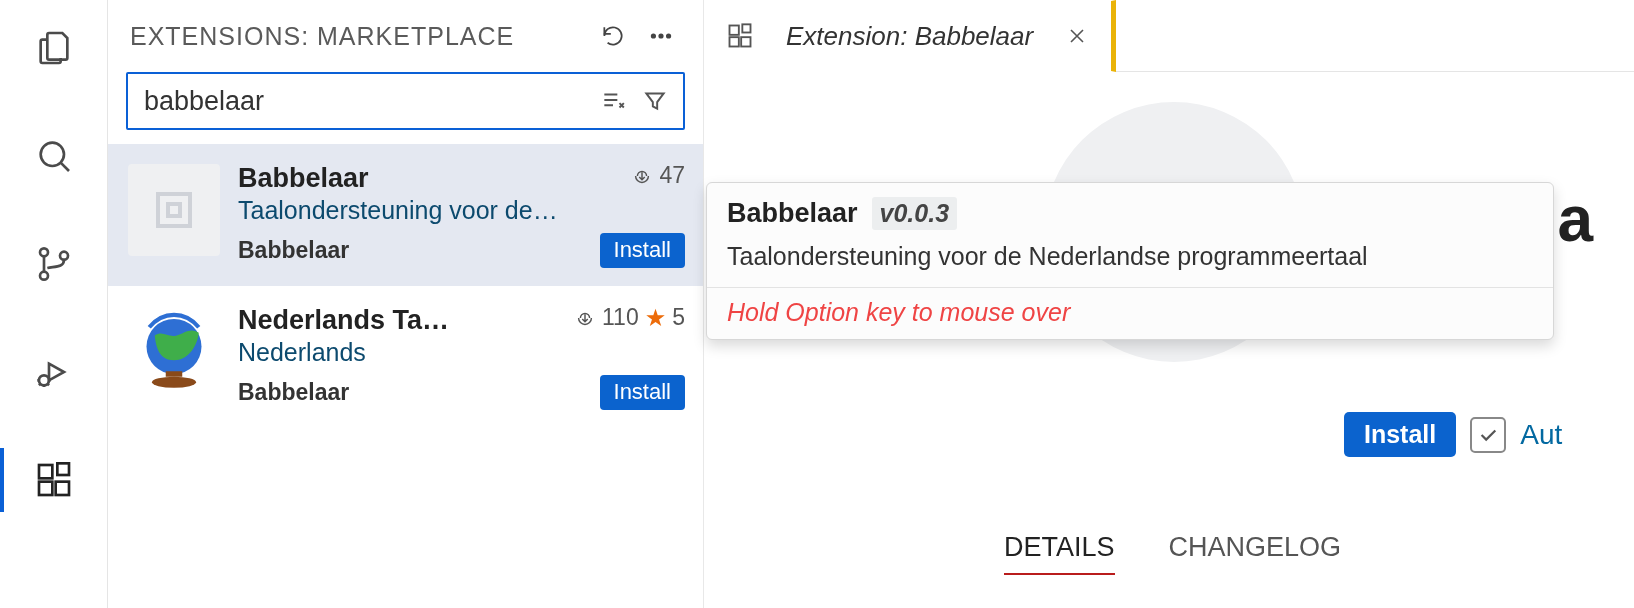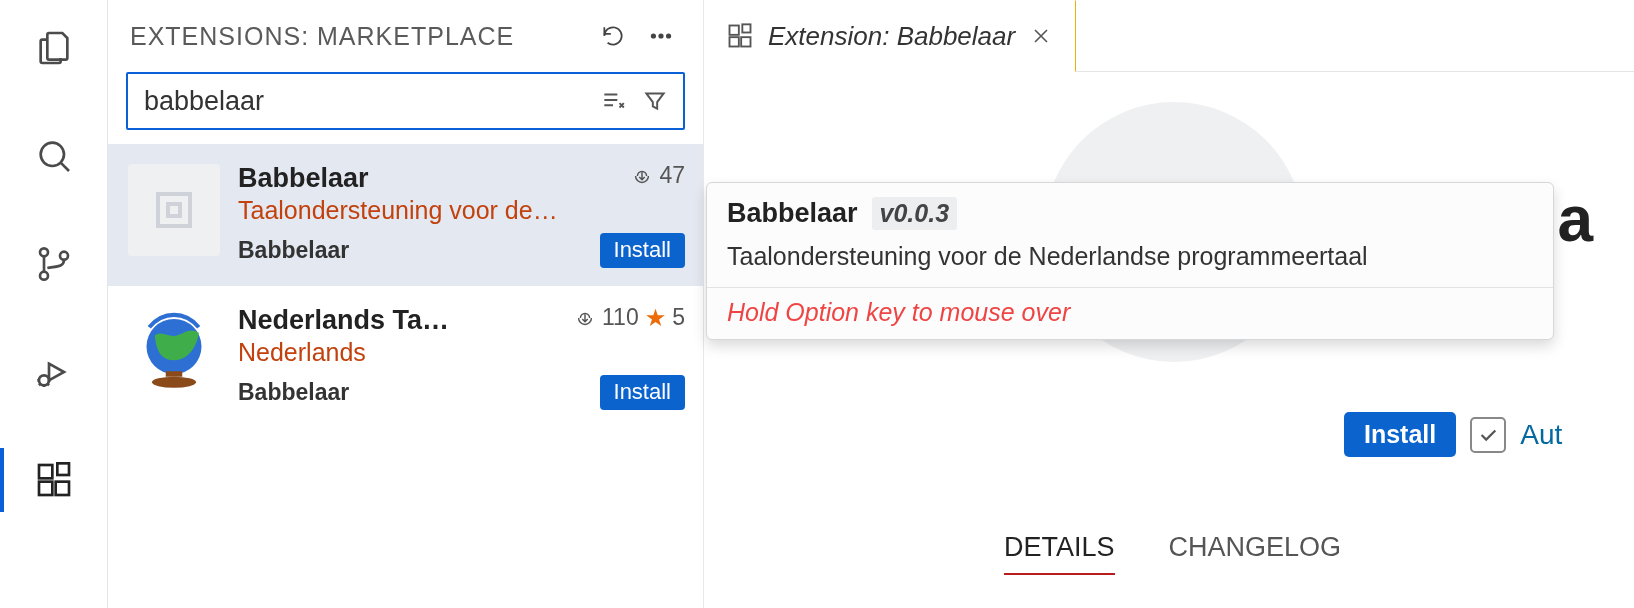--- a/index.html
+++ b/index.html
@@ -126,42 +126,42 @@
   }
   .ext-icon.placeholder svg{width:48px;height:48px;stroke:#cfd2d8;fill:none;stroke-width:2;}
   .ext-icon.globe svg{width:88px;height:88px;}
 
   .ext-body { flex:1; min-width:0; display:flex;flex-direction:column;gap:2px; }
   .ext-body-row1 { display:flex; align-items:baseline; gap:10px;}
   .ext-name { font-weight:700; font-size:27px; color:#222; white-space:nowrap; overflow:hidden; text-overflow:ellipsis; }
   .ext-stats { margin-left:auto; display:flex; align-items:center; gap:6px; color:#555; font-size:23px; white-space:nowrap;}
   .ext-stats svg{width:22px;height:22px;stroke:#555;fill:none;stroke-width:1.6;}
   .star { color:#ed6c0a; font-size:24px; }
-  .ext-desc { font-size:25px; color:#c2410c; white-space:nowrap; overflow:hidden; text-overflow:ellipsis; }
+  .ext-desc { font-size:25px; color:#0c4a6e; white-space:nowrap; overflow:hidden; text-overflow:ellipsis; }
   .ext-body-row3 { display:flex; align-items:center; gap:10px; margin-top:6px;}
   .ext-pub { font-weight:700; font-size:23px; color:#333; }
   .install-btn {
     margin-left:auto;
     background:#0b63ce;
     color:#fff;
     font-size:22px;
     font-weight:500;
     border:none;
     padding:4px 14px 5px;
     border-radius:4px;
     cursor:pointer;
   }
 
   
   .editor { flex:1; min-width:0; display:flex; flex-direction:column; background:#fff; }
   .tabs-row { height:72px; display:flex; align-items:stretch; }
   .tab {
-    display:flex; align-items:center; gap:14px;
+    display:flex; align-items:center; gap:32px;
     padding:0 22px;
-    border-right:1px solid #eab308;
+    border-right:5px solid #eab308;
     border-bottom:1px solid #e5e5e5;
     font-style:italic;
     font-size:26px;
     color:#333;
     cursor:pointer;
     border-top:1px solid transparent;
   }
   .tab.active { border-bottom-color:transparent; }
   .tab svg.ext-glyph{width:28px;height:28px;stroke:#555;fill:none;stroke-width:1.6;}
   .tab .close{width:24px;height:24px;stroke:#555;fill:none;stroke-width:1.6;cursor:pointer;}

